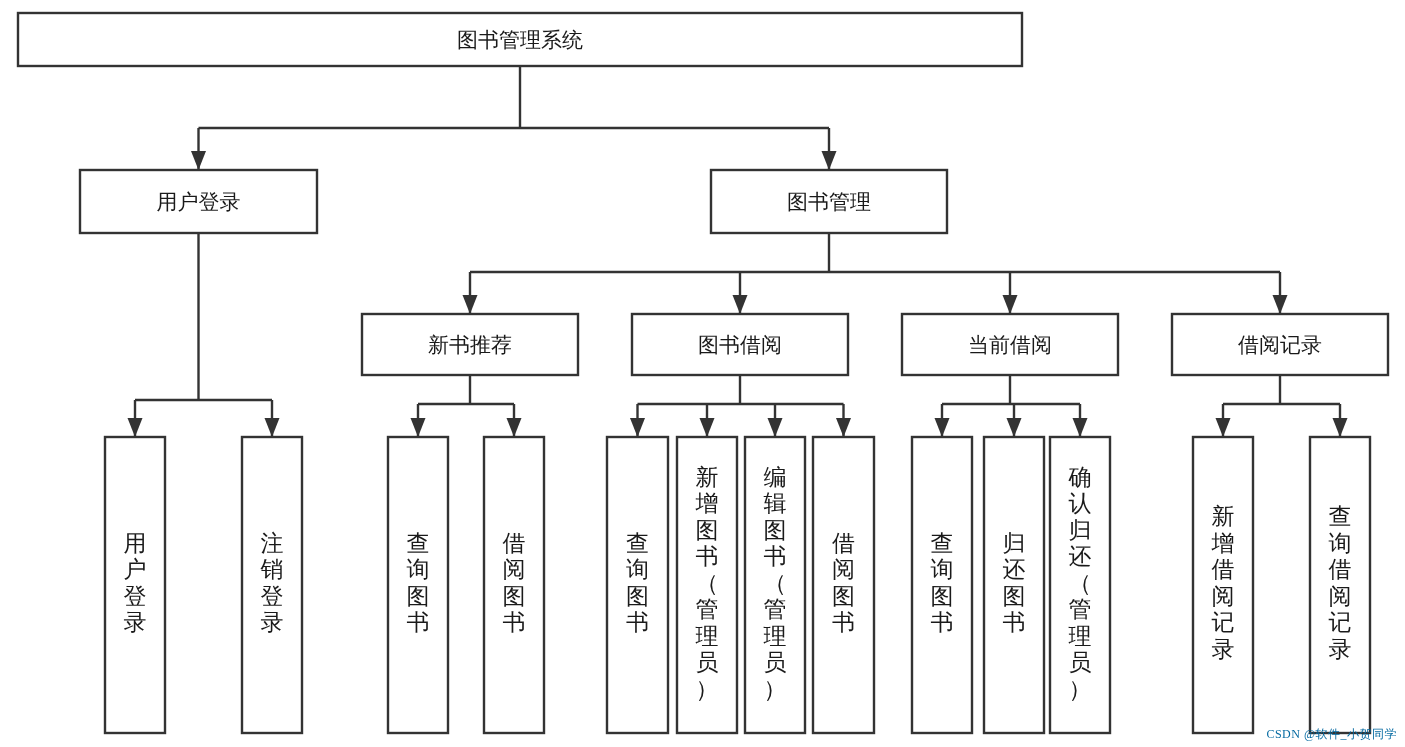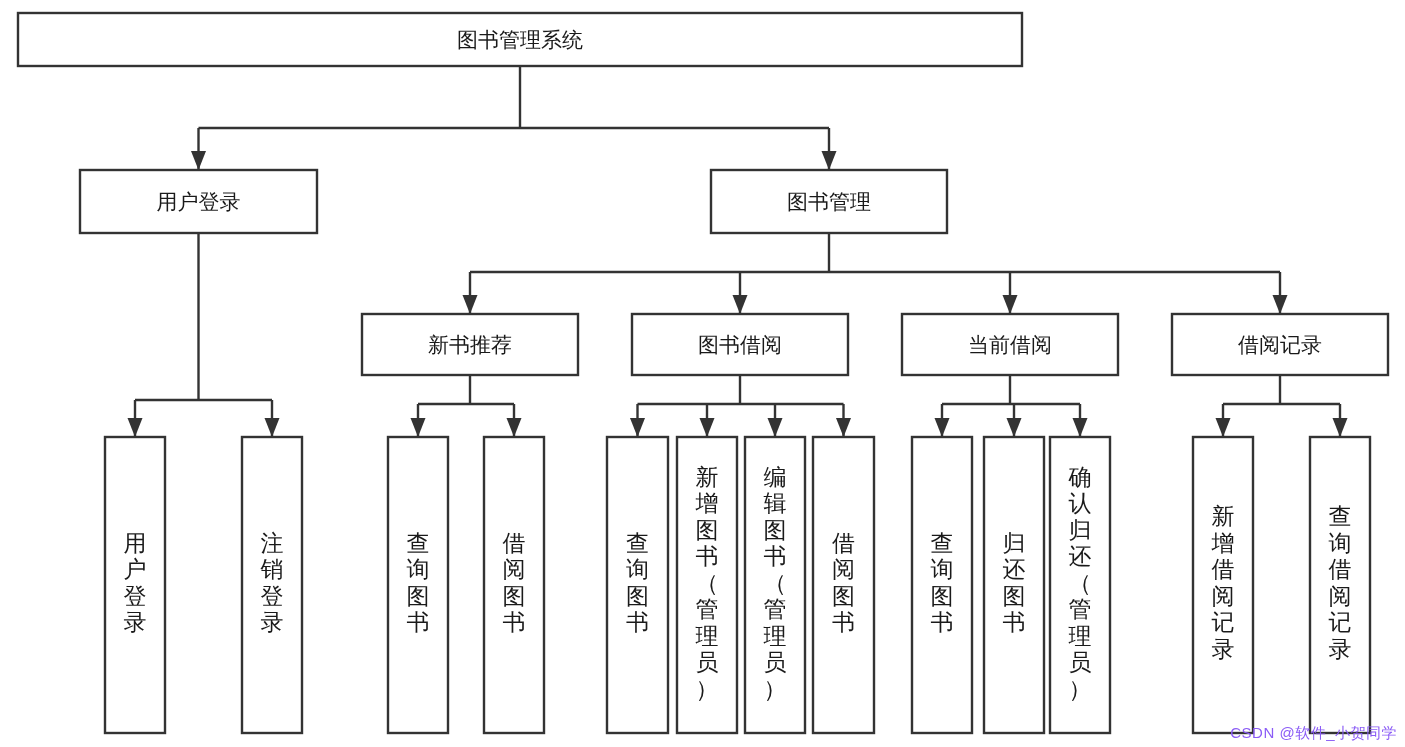--- a/index.html
+++ b/index.html
@@ -52,23 +52,23 @@
     stroke-linecap: butt;
   }
   .edge-arrow {
     fill: #333333;
     stroke: none;
   }
   .watermark {
     position: absolute;
     right: 8px;
     bottom: 4px;
-    font-family: Liberation Sans, sans-serif;
-    font-size: 15px;
-    color: #8b5cf6;
+    font-family: Liberation Serif, serif;
+    font-size: 12px;
+    color: #0369a1;
     white-space: nowrap;
     letter-spacing: 0.5px;
   }
 </style>
 </head>
 <body>
 
 <div id="diagram-root">
   <svg class="flow" id="flow-svg" viewBox="0 0 1405 747" xmlns="http://www.w3.org/2000/svg">
     <g id="edges-layer">

